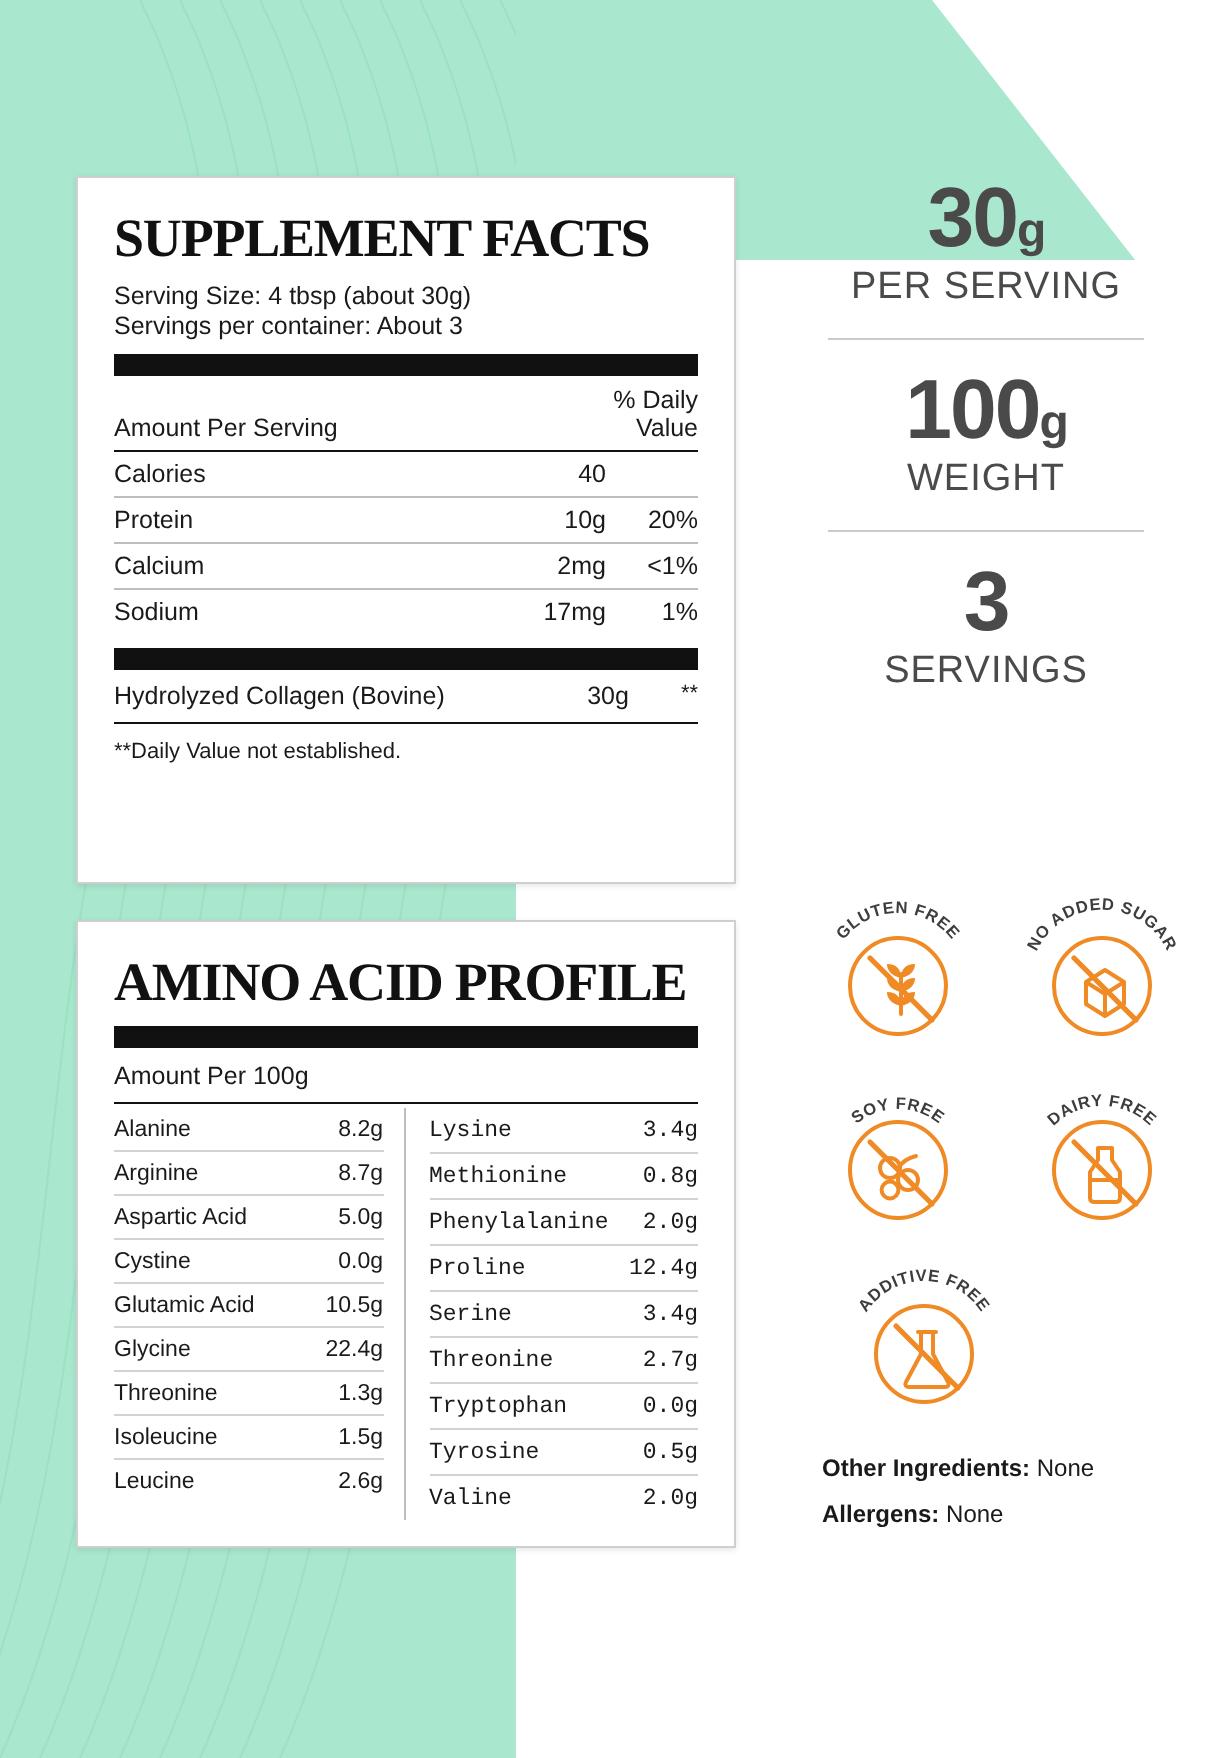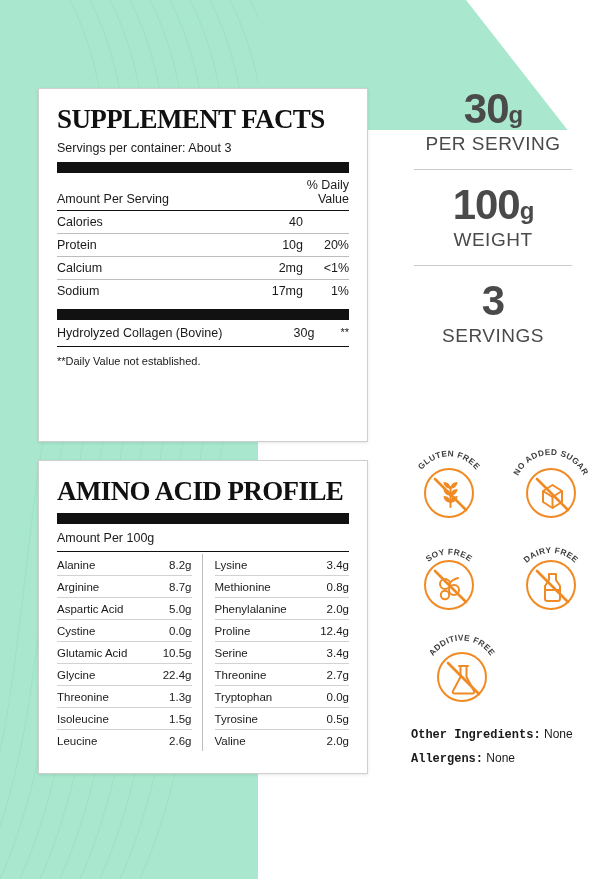--- a/index.html
+++ b/index.html
@@ -140,21 +140,21 @@
     color: #1a1a1a;
     padding: 7px 0 6px 0;
   }
   .amino-cols {
     display: flex;
     gap: 0px;
     margin-top: 2px;
   }
   .amino-col { flex: 1 1 0; }
   .amino-col.left { border-right: 1px solid #bdbdbd; padding-right: 10px; }
-  .amino-col.right { padding-left: 12px; }
+  .amino-col.right { padding-left: 12px; font-family: Liberation Mono, monospace; }
   .amino-row {
     display: flex;
     justify-content: space-between;
     font-size: 11.5px;
     color: #1a1a1a;
     padding: 4.5px 0;
     border-bottom: 1px solid #d2d2d2;
   }
   .amino-row:last-child { border-bottom: none; }
 
@@ -234,21 +234,21 @@
 
   .other-ing {
     position: absolute;
     left: 411px;
     top: 723px;
     width: 190px;
     font-size: 12px;
     color: #1a1a1a;
     line-height: 1.9;
   }
-  .other-ing b { font-weight: bold; font-family: Liberation Mono, monospace; }
+  .other-ing b { font-weight: bold; }
 </style>
 </head>
 <body>
 
 <div class="bg">
   <div class="bg-mint"></div>
   <div class="bg-mint-top"></div>
   <div class="bg-diag"></div>
   <svg class="bg-lines" viewBox="0 0 258 879" preserveAspectRatio="none">
     <g fill="none" stroke="#93dcbe" stroke-width="1.1">
@@ -263,20 +263,24 @@
       <path d="M120,879 C200,700 170,480 240,300 C280,190 270,80 230,0"></path>
       <path d="M140,879 C220,700 190,480 260,300 C300,190 290,80 250,0"></path>
     </g>
   </svg>
 </div>
 
 <div class="panel" id="supp-facts-panel">
   <div class="panel-inner">
     <div class="panel-title">SUPPLEMENT FACTS</div>
 
+    <div class="serving-line">
+      <span class="serving-label">Serving Size:</span>
+      <span>4 tbsp (about 30g)</span>
+    </div>
     <div class="serving-line">
       <span class="serving-label">Servings per container:</span>
       <span>About 3</span>
     </div>
 
     <div class="rule-thick"></div>
 
     <table class="facts">
       <tbody>
           <tr class="head">

